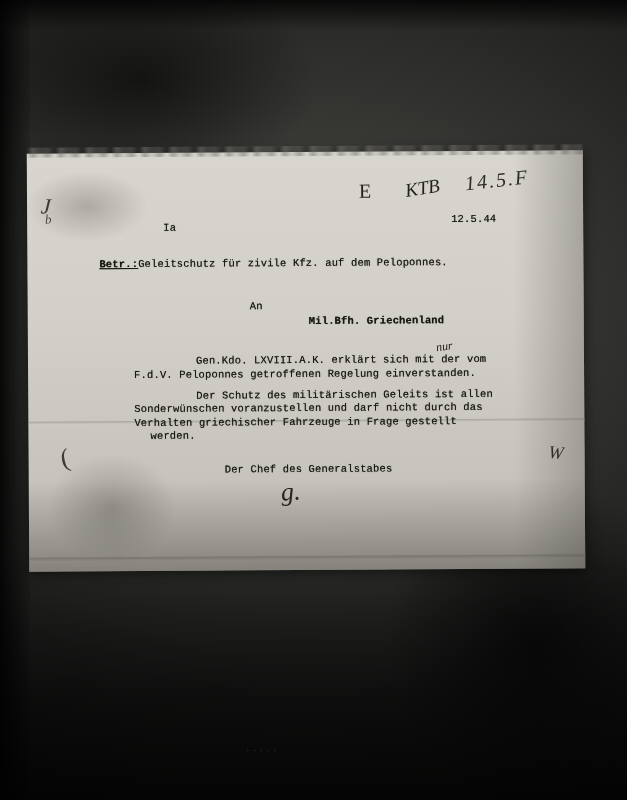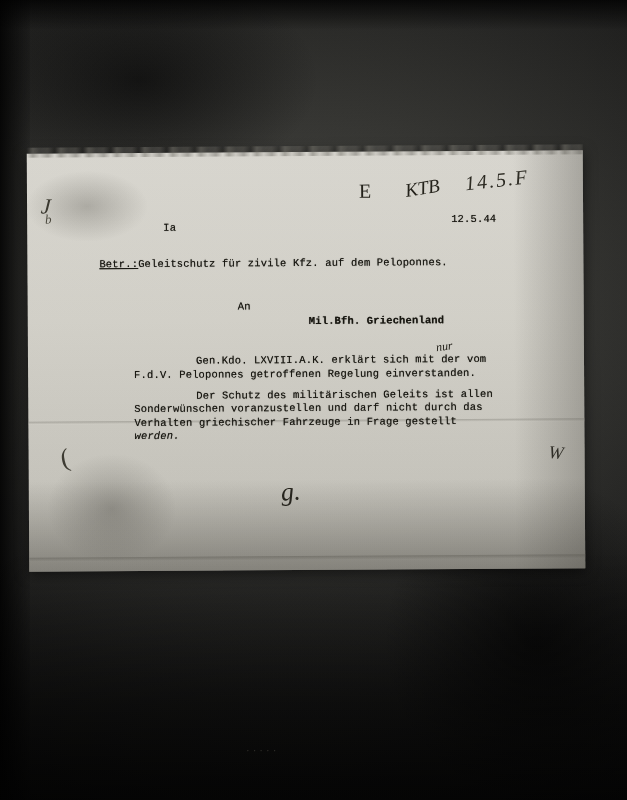--- a/index.html
+++ b/index.html
@@ -141,31 +141,31 @@
     letter-spacing: 0.15px;
     white-space: pre;
     text-shadow: 0 0 0.7px rgba(30,28,22,0.75);
   }
 
   .hdr-unit   { left: 80px;  top: 55px; }
   .hdr-ia     { left: 136px; top: 69px; }
   .hdr-date   { left: 424px; top: 62px; }
 
   .betr-line  { left: 72px;  top: 105px; }
-  .betr-lbl   { font-weight: normal; text-decoration: underline; }
-
-  .an-line    { left: 210px; top: 148px; }
+  .betr-lbl   { font-weight: bold; text-decoration: underline; }
+
+  .an-line    { left: 222px; top: 148px; }
   .addressee  { left: 248px; top: 163px; font-weight: bold; margin-left: 33px; }
 
   .para1      { left: 168px; top: 202px; }
   .para1b     { left: 106px; top: 216px; }
   .para2a     { left: 168px; top: 237px; }
   .para2b     { left: 106px; top: 250px; }
   .para2c     { left: 106px; top: 264px; }
-  .para2d     { left: 106px; top: 277px; font-style: italic; }
+  .para2d     { left: 122px; top: 277px; }
 
   .sig1       { left: 196px; top: 297px; }
   .sig2       { left: 196px; top: 311px; }
 
   
   .hand {
     position: absolute;
     color: #23211a;
     font-family: "Liberation Serif", serif;
     font-style: italic;
@@ -270,20 +270,21 @@
     <div class="typed addressee">Mil.Bfh. Griechenland</div>
 
     <div class="typed para1">Gen.Kdo. LXVIII.A.K. erklärt sich mit der vom</div>
     <div class="typed para1b">F.d.V. Peloponnes getroffenen Regelung einverstanden.</div>
 
     <div class="typed para2a">Der Schutz des militärischen Geleits ist allen</div>
     <div class="typed para2b">Sonderwünschen voranzustellen und darf nicht durch das</div>
     <div class="typed para2c">Verhalten griechischer Fahrzeuge in Frage gestellt</div>
     <div class="typed para2d">werden.</div>
 
+    <div class="typed sig2">Der Chef des Generalstabes</div>
 
     <div class="hand hand-nur">nur</div>
     <div class="hand hand-e">E</div>
     <div class="hand hand-ktb">KTB</div>
     <div class="hand hand-date-tr">14.5.F</div>
     <div class="hand hand-initial">g.</div>
     <div class="hand hand-tick">W</div>
     <div class="hand hand-left-mark">J</div>
     <div class="hand hand-stamp-faint">b</div>
     <div class="hand hand-left-curve">(</div>

